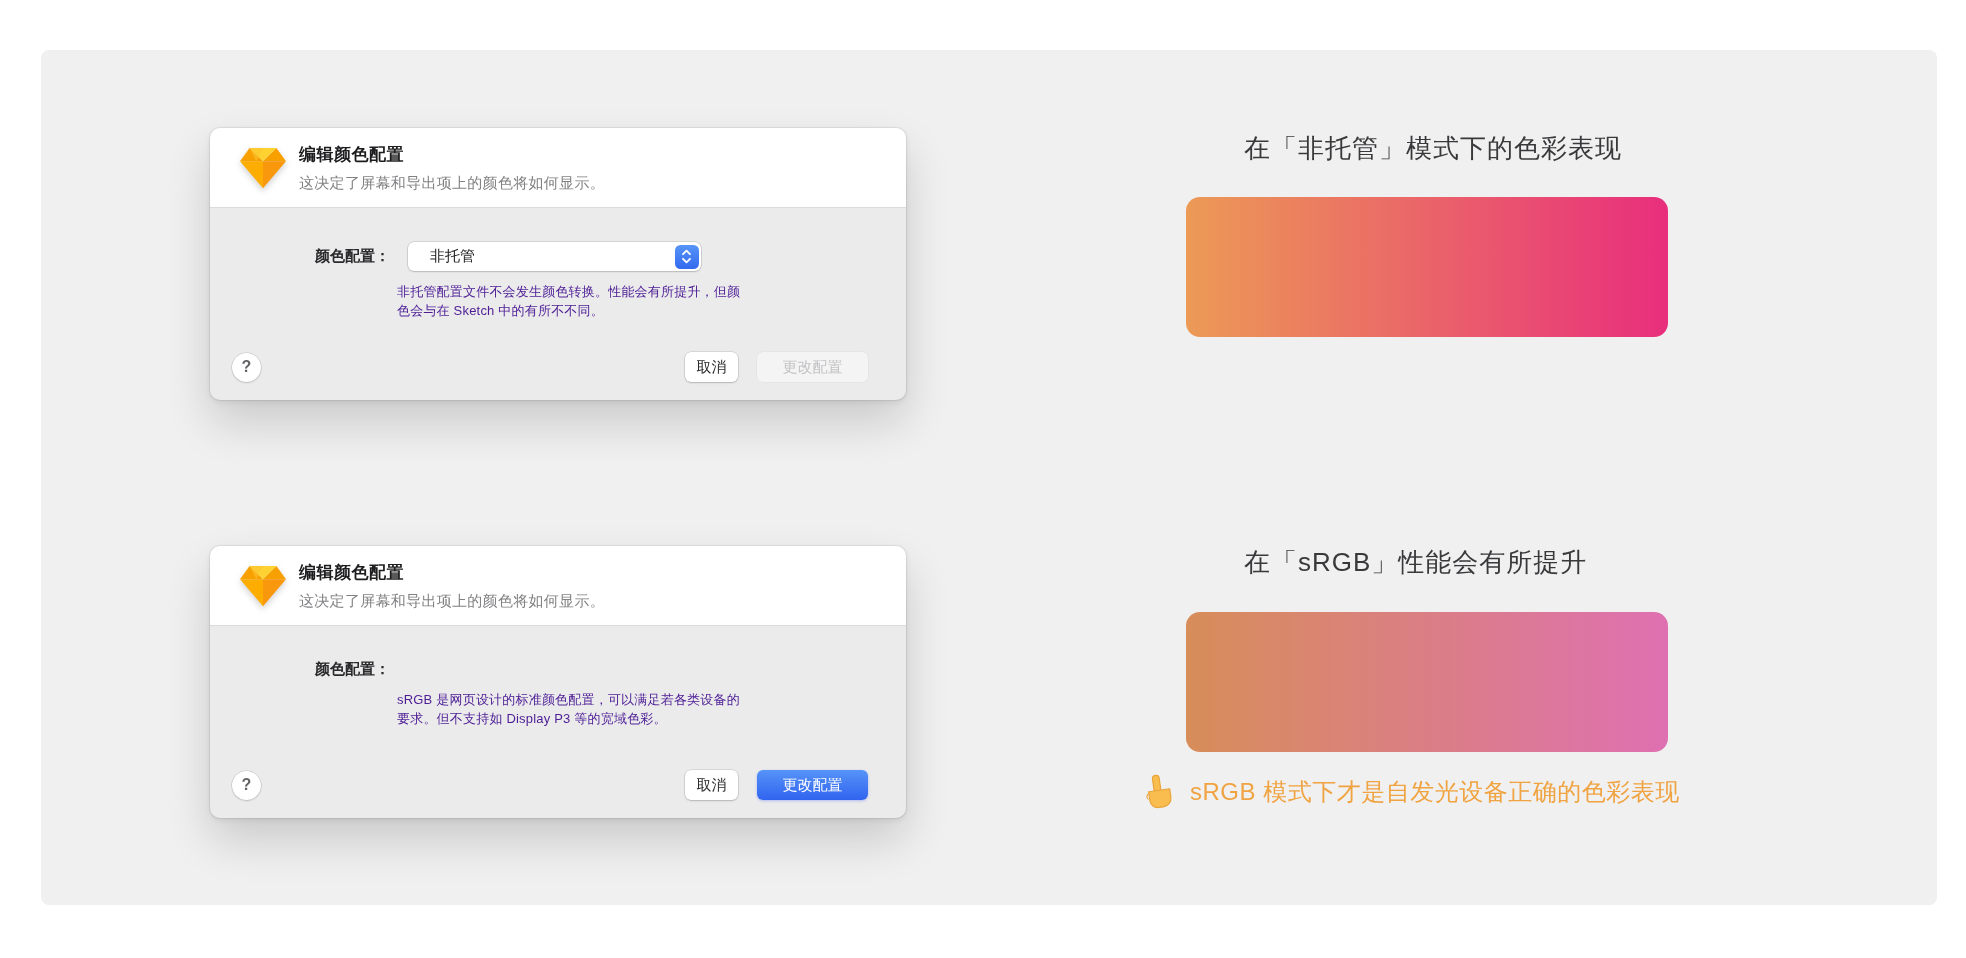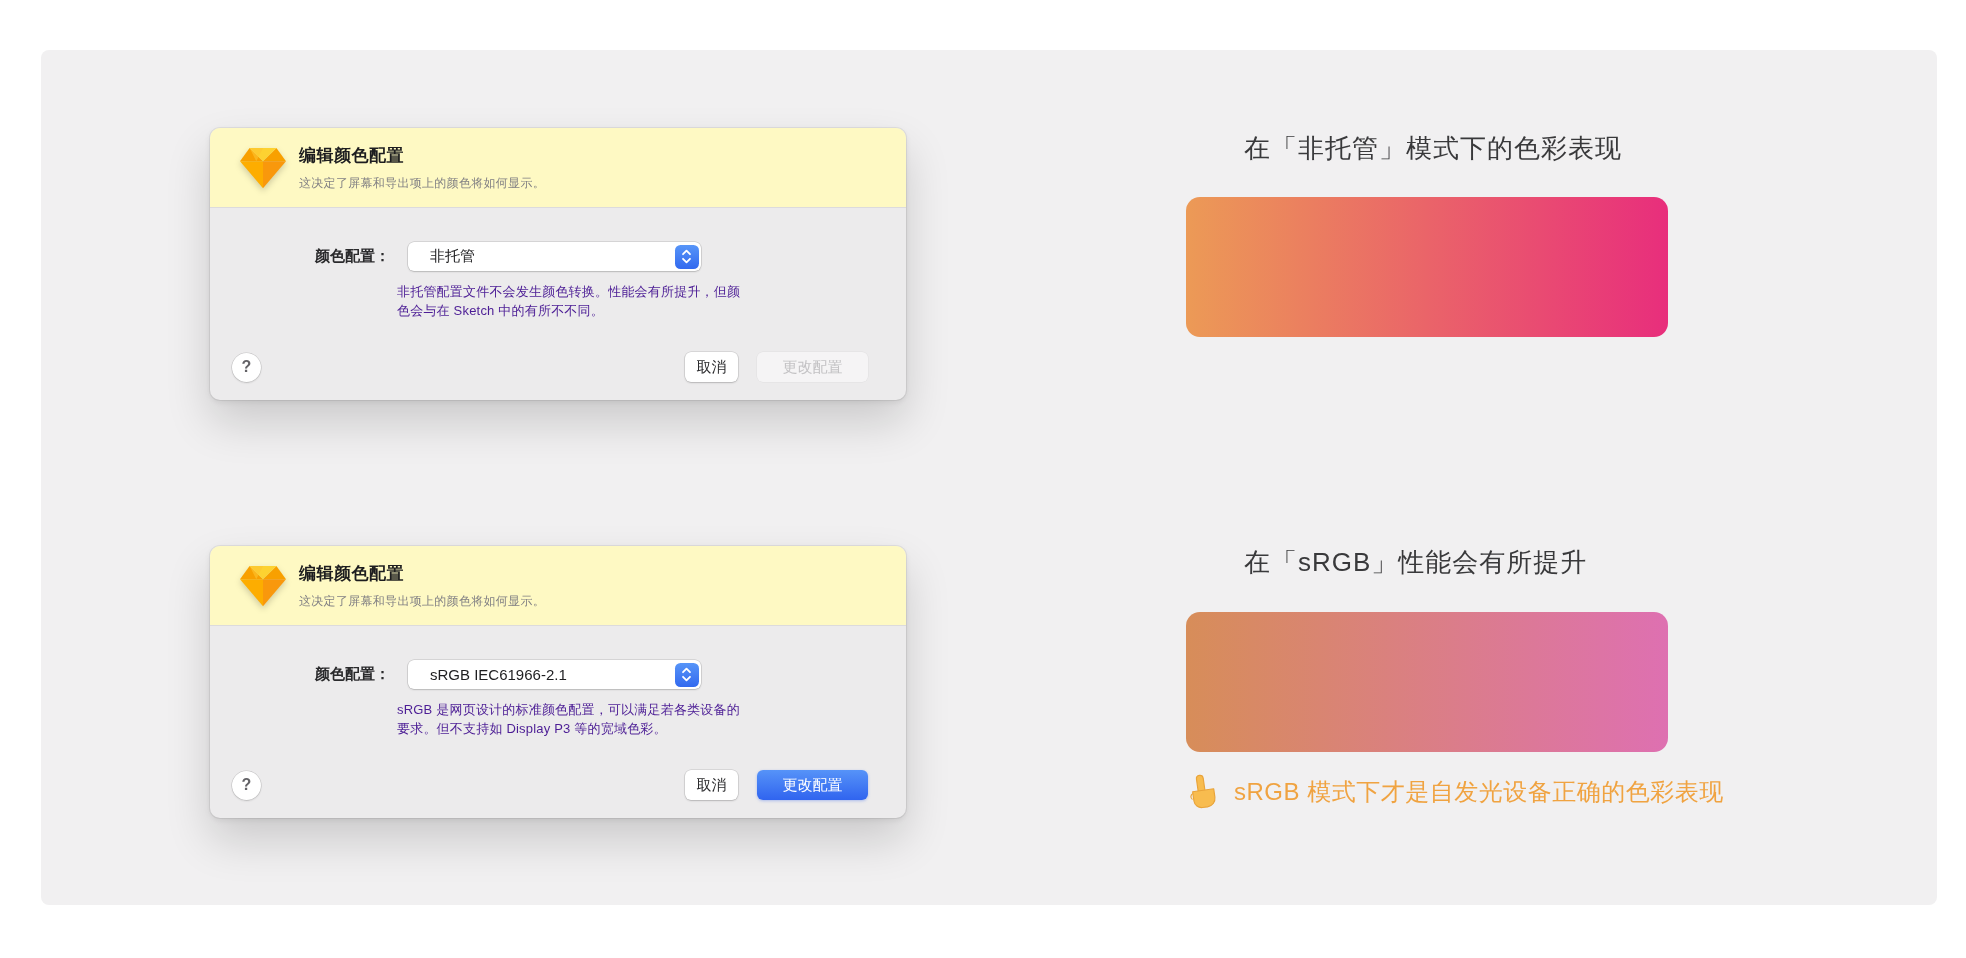--- a/index.html
+++ b/index.html
@@ -11,27 +11,27 @@
     background: #F1F0F1; border-radius: 8px; }
 
   
   .dialog { position: absolute; left: 210px; width: 696px; height: 272px;
     background: #ECEBEC; border-radius: 10px;
     box-shadow: 0 0 0 1px rgba(0,0,0,0.06), 0 22px 45px rgba(0,0,0,0.16), 0 2px 6px rgba(0,0,0,0.08);
     overflow: hidden; }
   .dialog-1 { top: 128px; }
   .dialog-2 { top: 546px; }
 
-  .dlg-header { height: 80px; background: #fef9c3; border-bottom: 1px solid #DCDBDC;
+  .dlg-header { height: 80px; background: #ffffff; border-bottom: 1px solid #DCDBDC;
     display: flex; align-items: center; padding-left: 30px; }
   .sketch-icon { width: 46px; height: 44px; flex: 0 0 auto;
     filter: drop-shadow(0 3px 3px rgba(0,0,0,0.18)); }
   .dlg-titles { margin-left: 13px; }
   .dlg-title { font-size: 17px; font-weight: 700; color: #1d1d1f; letter-spacing: 0.5px; }
-  .dlg-subtitle { font-size: 12px; color: #828184; margin-top: 8px; letter-spacing: 0.3px; }
+  .dlg-subtitle { font-size: 15px; color: #828184; margin-top: 8px; letter-spacing: 0.3px; }
 
   .dlg-body { position: relative; height: 191px; }
   .field-row { display: flex; align-items: center; padding-top: 34px; gap: 12px; }
   .field-label { width: 180px; text-align: right; font-size: 15px; font-weight: 600; color: #2a2a2c; }
   .popup { position: relative; width: 293px; height: 29px; margin-left: 6px;
     background: #ffffff; border-radius: 6px;
     box-shadow: 0 0 0 0.5px rgba(0,0,0,0.18), 0 1px 2px rgba(0,0,0,0.14);
     display: flex; align-items: center; padding: 0 32px 0 22px;
     font-size: 15px; font-weight: 500; color: #1e1e20; cursor: default; }
   .popup-stepper { position: absolute; right: 2.5px; top: 2.5px; width: 24px; height: 24px;
@@ -59,21 +59,21 @@
 
   
   .preview-heading { position: absolute; left: 1244px; font-size: 26px; line-height: 36px;
     color: #39393b; letter-spacing: 1px; }
   .heading-1 { top: 130px; }
   .heading-2 { top: 544px; }
   .swatch { position: absolute; left: 1186px; width: 482px; height: 140px; border-radius: 14px; }
   .swatch-1 { top: 197px; }
   .swatch-2 { top: 612px; }
 
-  .note { position: absolute; left: 1186px; top: 770px; height: 44px;
+  .note { position: absolute; left: 1142px; top: 770px; height: 44px;
     display: flex; align-items: center; }
   .pointer-icon { width: 34px; height: 40px; margin-right: 14px; transform: rotate(-8deg); }
   .note-text { font-size: 24px; letter-spacing: 0.5px; }
 </style>
 </head>
 <body>
 
 <div class="panel"></div>
 
 <div class="dialog dialog-1">
@@ -125,29 +125,20 @@
       <polygon points="24,15 48,15 24,43" fill="#F9980C"></polygon>
     </svg>
     <div class="dlg-titles">
       <div class="dlg-title">编辑颜色配置</div>
       <div class="dlg-subtitle">这决定了屏幕和导出项上的颜色将如何显示。</div>
     </div>
   </div>
   <div class="dlg-body">
     <div class="field-row">
       <div class="field-label">颜色配置：</div>
-      <div class="popup">
-        <span>sRGB IEC61966-2.1</span>
-        <span class="popup-stepper">
-          <svg width="11" height="17" viewBox="0 0 11 17">
-            <polyline points="2,6.2 5.5,2.6 9,6.2" fill="none" stroke="#ffffff" stroke-width="1.8" stroke-linecap="round" stroke-linejoin="round"></polyline>
-            <polyline points="2,10.8 5.5,14.4 9,10.8" fill="none" stroke="#ffffff" stroke-width="1.8" stroke-linecap="round" stroke-linejoin="round"></polyline>
-          </svg>
-        </span>
-      </div>
     </div>
     <div class="desc">sRGB 是网页设计的标准颜色配置，可以满足若各类设备的要求。但不支持如 Display P3 等的宽域色彩。</div>
     <div class="dlg-footer">
       <div class="help-btn">?</div>
       <div class="spacer"></div>
       <div class="btn btn-cancel">取消</div>
       <div class="btn btn-confirm btn-enabled">更改配置</div>
     </div>
   </div>
 </div>

